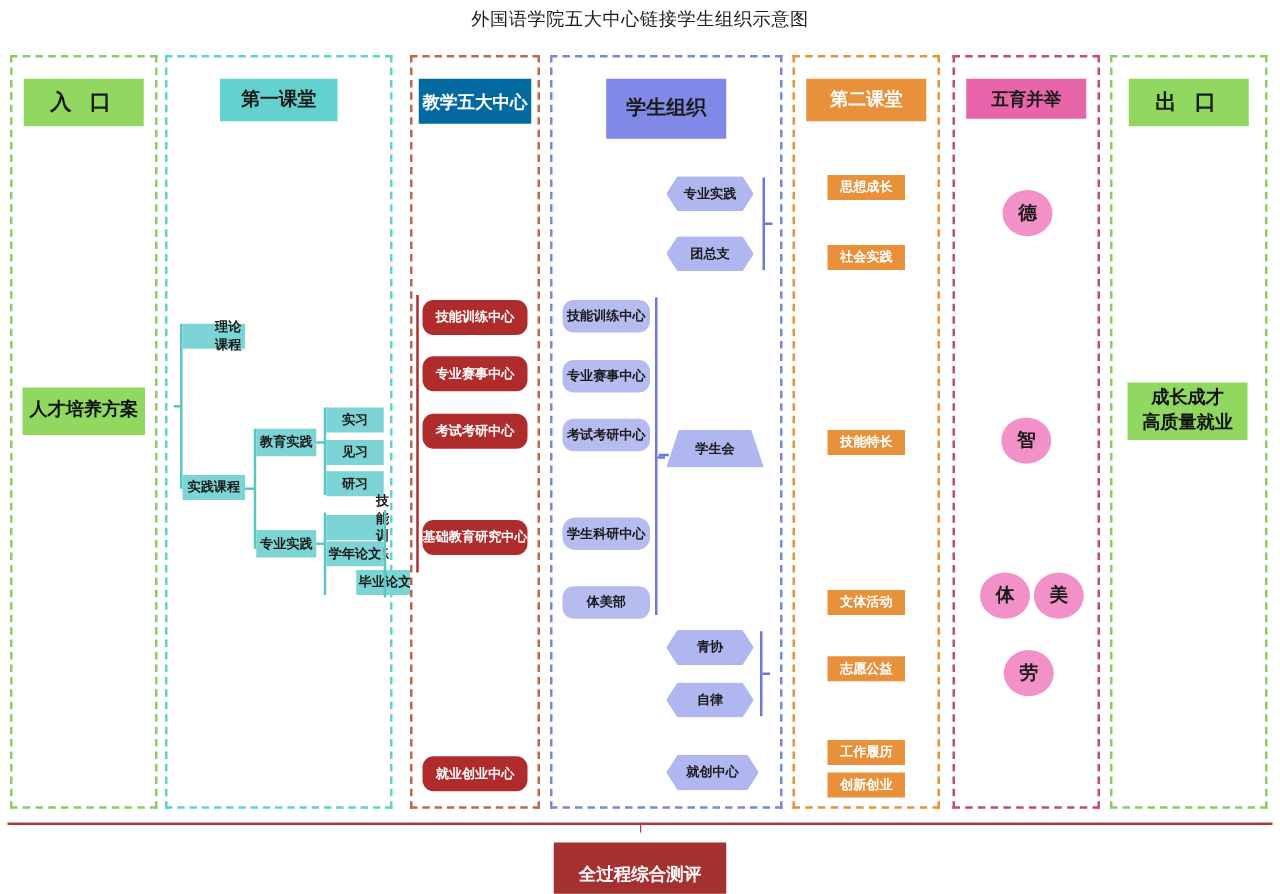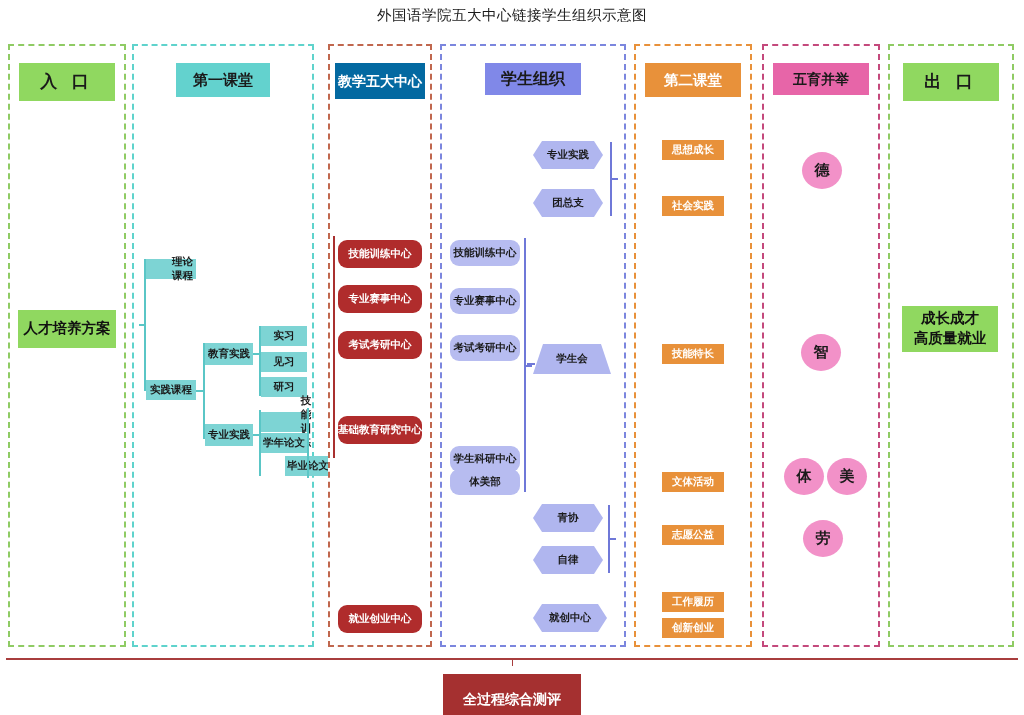--- a/index.html
+++ b/index.html
@@ -40,21 +40,21 @@
   #col-centers    { left: 328px; width: 104px; border: 2px dashed #C0674E; }
   #col-studentorg { left: 440px; width: 186px; border: 2px dashed #7B86DE; }
   #col-class2     { left: 634px; width: 118px; border: 2px dashed #E8913A; }
   #col-fivedu     { left: 762px; width: 118px; border: 2px dashed #C4497C; }
   #col-exit       { left: 888px; width: 126px; border: 2px dashed #8FCB64; }
 
   
   .head-green  { background: #90D860; width: 96px;  height: 38px; font-size: 17px; letter-spacing: 5px; }
   .head-teal   { background: #63D2CE; width: 94px;  height: 34px; font-size: 15px; }
   .head-red    { background: #0369a1; color: #fff !important; width: 90px; height: 36px; font-size: 14px; }
-  .head-blue   { background: #8088E8; width: 96px;  height: 32px; font-size: 16px; }
+  .head-blue   { background: #8088E8; width: 96px;  height: 48px; font-size: 16px; }
   .head-orange { background: #E8913A; color: #fff !important; width: 96px; height: 34px; font-size: 14.5px; }
   .head-pink   { background: #E765A8; color: #1a1a1a !important; width: 96px; height: 32px; font-size: 14px; }
 
   
   .big-green {
     position: absolute;
     background: #90D860;
     color: #111; font-weight: bold; font-size: 14.5px;
     display: flex; align-items: center; justify-content: center;
     text-align: center; line-height: 1.35;
@@ -192,21 +192,21 @@
 
 <div class="column" id="col-studentorg">
   <div class="col-head head-blue">学生组织</div>
 </div>
 
 <div class="blue-line" style="left:524px; top:238px; width:2px; height:254px;"></div>
 <div class="blue-line" style="left:526px; top:365px; width:6px; height:2px;"></div>
 <div class="bluepill" style="top:240px;">技能训练中心</div>
 <div class="bluepill" style="top:288px;">专业赛事中心</div>
 <div class="bluepill" style="top:335px;">考试考研中心</div>
-<div class="bluepill" style="top:446px;">学生科研中心</div>
+<div class="bluepill" style="top:414px;border-radius:10px;">学生科研中心</div>
 <div class="bluepill" style="top:469px;">体美部</div>
 
 <div class="hexbox hex-both" style="left:533px; top:141px;">专业实践</div>
 <div class="hexbox hex-both" style="left:533px; top:189px;">团总支</div>
 <div class="blue-line" style="left:610px; top:142px; width:2px; height:74px;"></div>
 <div class="blue-line" style="left:612px; top:178px; width:6px; height:2px;"></div>
 
 <div class="hexbox hex-top" style="left:533px; top:344px; width:78px; height:30px;">学生会</div>
 <div class="blue-line" style="left:527px; top:363px; width:8px; height:2px;"></div>
 

